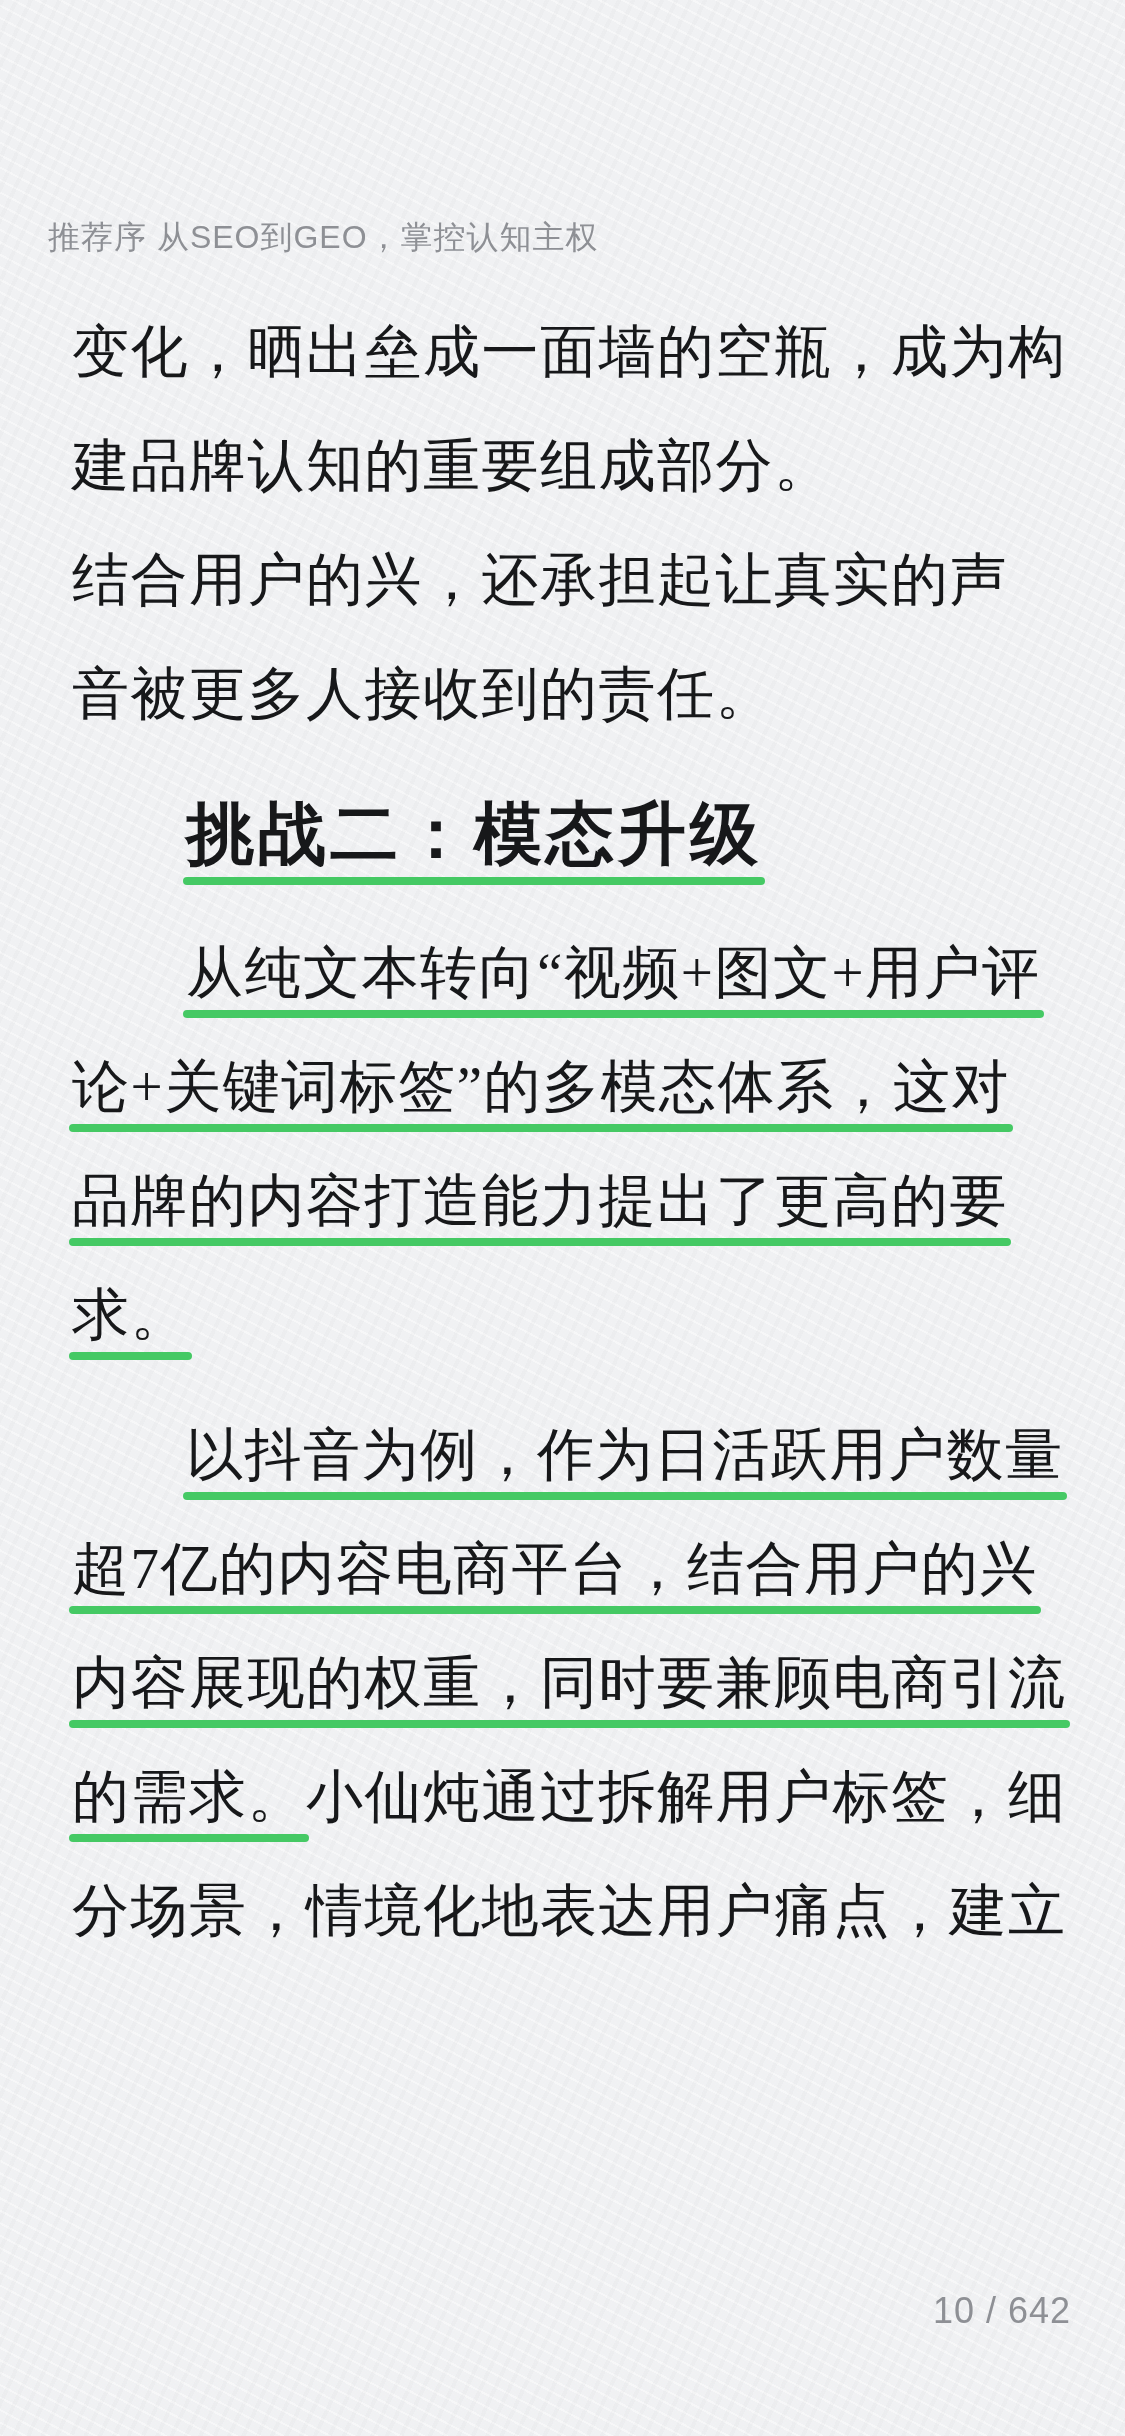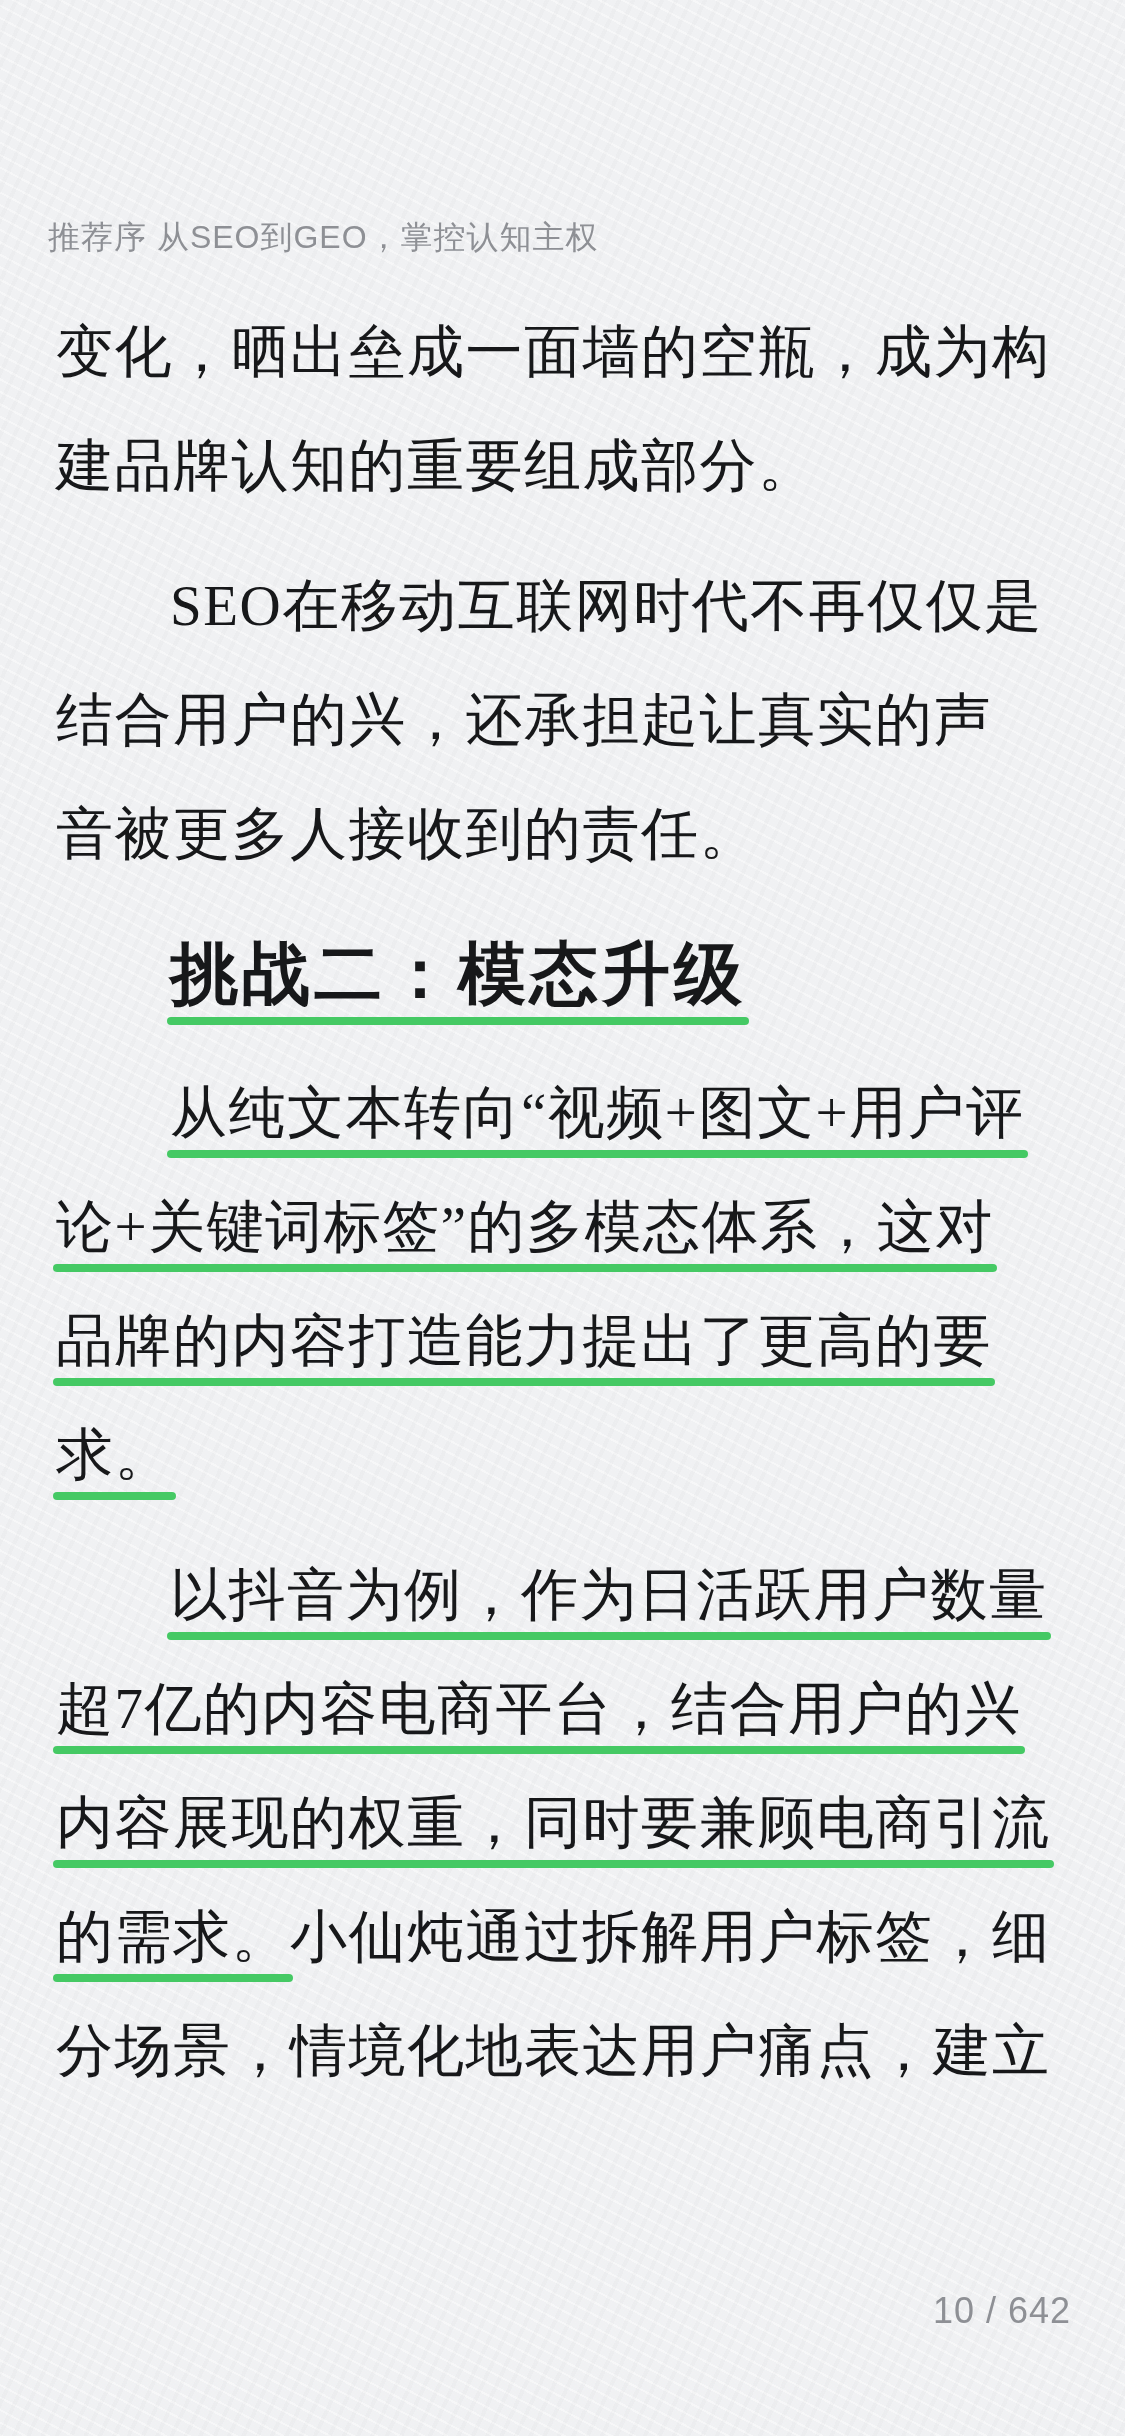--- a/index.html
+++ b/index.html
@@ -31,21 +31,21 @@
     top: 216px;
     font-family: "Liberation Sans", "DejaVu Sans", sans-serif;
     font-size: 32px;
     font-weight: 400;
     color: var(--muted, #8e9095);
     letter-spacing: 1px;
   }
 
   .text-block {
     position: absolute;
-    left: 56px;
+    left: 72px;
     right: 54px;
     top: 295px;
   }
 
   .line {
     font-family: "Liberation Serif", "DejaVu Serif", serif;
     font-size: 57px;
     line-height: 114px;
     letter-spacing: 1.5px;
     color: var(--text, #17181a);
@@ -88,21 +88,20 @@
 </style>
 </head>
 <body>
 
 <div class="screen">
   <header class="chapter-header">推荐序 从SEO到GEO，掌控认知主权</header>
 
   <main class="text-block">
       <div class="line"><span>变化，晒出垒成一面墙的空瓶，成为构</span></div>
       <div class="line"><span>建品牌认知的重要组成部分。</span></div>
-      <div class="line indent para-start"><span>SEO在移动互联网时代不再仅仅是</span></div>
       <div class="line"><span>结合用户的兴，还承担起让真实的声</span></div>
       <div class="line"><span>音被更多人接收到的责任。</span></div>
       <div class="line heading indent"><span class="hl">挑战二：模态升级</span></div>
       <div class="line indent para-start"><span class="hl">从纯文本转向“视频+图文+用户评</span></div>
       <div class="line"><span class="hl">论+关键词标签”的多模态体系，这对</span></div>
       <div class="line"><span class="hl">品牌的内容打造能力提出了更高的要</span></div>
       <div class="line"><span class="hl">求。</span></div>
       <div class="line indent para-start"><span class="hl">以抖音为例，作为日活跃用户数量</span></div>
       <div class="line"><span class="hl">超7亿的内容电商平台，结合用户的兴</span></div>
       <div class="line"><span class="hl">内容展现的权重，同时要兼顾电商引流</span></div>

